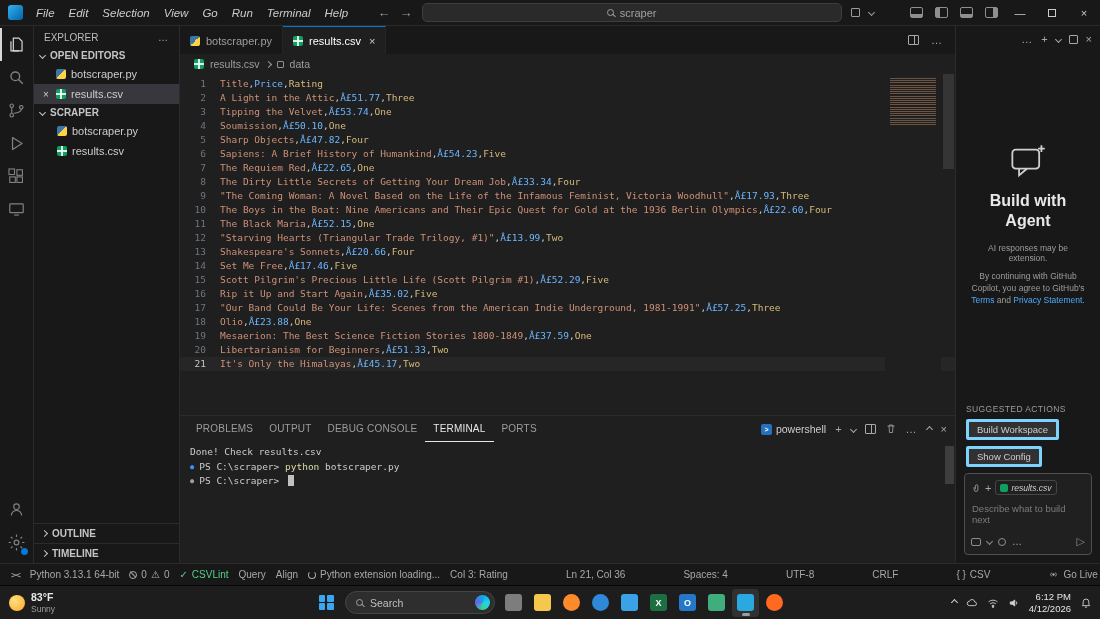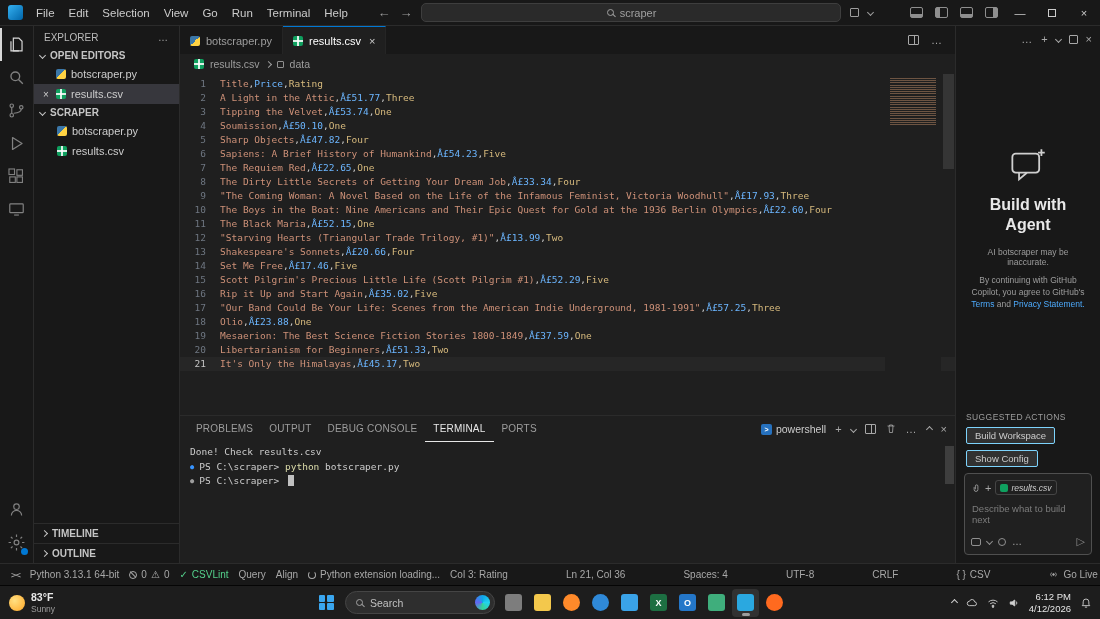--- a/index.html
+++ b/index.html
@@ -9,21 +9,21 @@
   *{box-sizing:border-box; margin:0; padding:0;}
   body{background:#000; font-family:"Liberation Sans",sans-serif;}
   .app{position:relative; width:1100px; height:619px; display:flex; flex-direction:column;
        background:#1f1f1f; color:#cccccc; overflow:hidden; font-size:11px;}
 
   
   .titlebar{height:26px; background:#181818; border-bottom:1px solid #2b2b2b;
             display:flex; align-items:center; font-size:11.5px; flex:0 0 auto;}
   .logo{width:15px;height:15px;margin:0 6px 0 8px;border-radius:3px;flex:0 0 auto;
         background:linear-gradient(135deg,#35b1f1,#0065a9);}
-  .menus{display:flex;align-items:flex-start;}
+  .menus{display:flex;align-items:flex-start;font-style:italic;}
   .menu-item{padding:2px 7px;border-radius:4px;color:#cccccc;white-space:nowrap;}
   .tb-center{flex:1;display:flex;align-items:center;justify-content:center;gap:9px;min-width:0;}
   .nav-arrow{color:#9d9d9d;font-size:13px;line-height:1;}
   .cmd-center{width:420px;height:19px;background:#2a2a2a;border:1px solid #3e3e3e;border-radius:5px;
               display:flex;align-items:center;justify-content:center;gap:6px;color:#a0a0a0;font-size:11px;}
   .search-glyph{width:7px;height:7px;border:1.3px solid #a0a0a0;border-radius:50%;position:relative;display:inline-block;}
   .search-glyph::after{content:'';position:absolute;width:4px;height:1.3px;background:#a0a0a0;
                        transform:rotate(45deg);right:-3px;bottom:-1px;}
   .tb-right{display:flex;align-items:center;margin-left:8px;}
   .wb-ic{width:13px;height:11px;border:1px solid #8f8f8f;border-radius:2px;position:relative;margin:0 6px;}
@@ -126,21 +126,21 @@
              padding:0 8px;color:#a8a8a8;font-size:11px;flex:0 0 auto;}
   .box-ic{width:9px;height:9px;border:1px solid currentColor;border-radius:1px;display:inline-block;}
   .cp-body{flex:1;display:flex;flex-direction:column;align-items:center;justify-content:center;
            padding:0 12px;text-align:center;}
   .cp-title{font-size:16px;font-weight:600;color:#e8e8e8;margin-top:10px;line-height:1.25;}
   .cp-caption{font-size:8.5px;color:#9d9d9d;margin-top:12px;}
   .cp-terms{font-size:8.5px;color:#9d9d9d;margin-top:8px;line-height:1.4;text-align:center;}
   .cp-link{color:var(--link);text-decoration:none;}
   .cp-bottom{padding:4px 8px 8px;flex:0 0 auto;}
   .sa-label{font-size:8.5px;color:#9d9d9d;letter-spacing:.4px;margin:2px 0 5px 2px;}
-  .sa-btn{background:#313131;border:1px solid #7dd3fc;border-radius:2px;color:#cccccc;
+  .sa-btn{background:#313131;border:3px solid #7dd3fc;border-radius:2px;color:#cccccc;
           font-size:9.5px;padding:2px 8px;margin:0 0 6px 2px;width:fit-content;}
   .chat-input{border:1px solid #4f4f4f;border-radius:4px;background:#202020;padding:6px;margin-top:4px;}
   .ci-attach{display:flex;align-items:center;gap:4px;color:#a8a8a8;}
   .ci-attach svg{width:10px;height:10px;}
   .chip{display:flex;align-items:center;gap:3px;border:1px solid #454545;border-radius:3px;
         padding:0 4px;height:15px;font-size:8.5px;color:#cccccc;font-style:italic;}
   .chip .fic{width:8px;height:8px;}
   .ci-placeholder{font-size:9.5px;color:#7c7c7c;margin:8px 0 10px 1px;text-align:left;}
   .ci-toolbar{display:flex;align-items:center;gap:6px;color:#8f8f8f;font-size:10px;}
   .bubble-ic{width:10px;height:8px;border:1px solid currentColor;border-radius:2px;display:inline-block;}
@@ -317,25 +317,25 @@
             <span class="x-label">botscraper.py</span>
           </div>
           <div class="x-item file">
             <span class="fic csv"></span>
             <span class="x-label">results.csv</span>
           </div>
         </div>
       <div class="sb-spacer"></div>
       <div class="sec-row bottom">
         <span class="chev right"></span>
-        <span>TIMELINE</span>
+        <span>OUTLINE</span>
       </div>
       <div class="sec-row bottom">
         <span class="chev right"></span>
-        <span>OUTLINE</span>
+        <span>TIMELINE</span>
       </div>
     </div>
 
     <div class="editor-col">
       <div class="tabbar">
         <div id="tabs" style="display:flex;align-items:stretch;">
             <div class="tab">
               <span class="fic python"></span>
               <span>botscraper.py</span>
             </div>
@@ -431,21 +431,21 @@
         <span class="box-ic"></span>
         <span>×</span>
       </div>
       <div class="cp-body">
         <svg width="38" height="38" viewBox="0 0 34 34" fill="none" stroke="#cfcfcf" stroke-width="1.6">
             <rect x="3" y="6" width="24" height="17" rx="3"></rect>
             <path d="M9 23v6l7-6"></path>
             <path d="M29 2v6M26 5h6"></path>
           </svg>
         <div class="cp-title">Build with Agent</div>
-        <div class="cp-caption">AI botscraper may be inaccurate.</div>
+        <div class="cp-caption">AI responses may be extension.</div>
         <div class="cp-terms">
           <span>By continuing with GitHub Copilot, you agree to GitHub's </span><a href="#" class="cp-link">Terms</a><span> and </span><a href="#" class="cp-link">Privacy Statement.</a>
         </div>
       </div>
       <div class="cp-bottom">
         <div class="sa-label">SUGGESTED ACTIONS</div>
         <div id="sa-list">
             <div class="sa-btn">Build Workspace</div>
             <div class="sa-btn">Show Config</div>
           </div>

